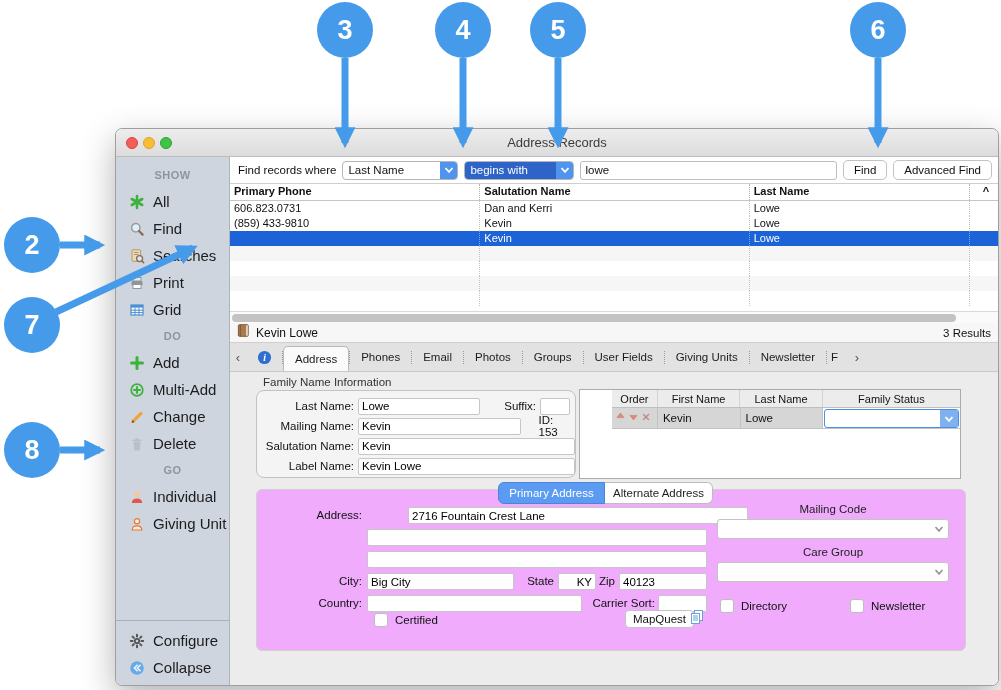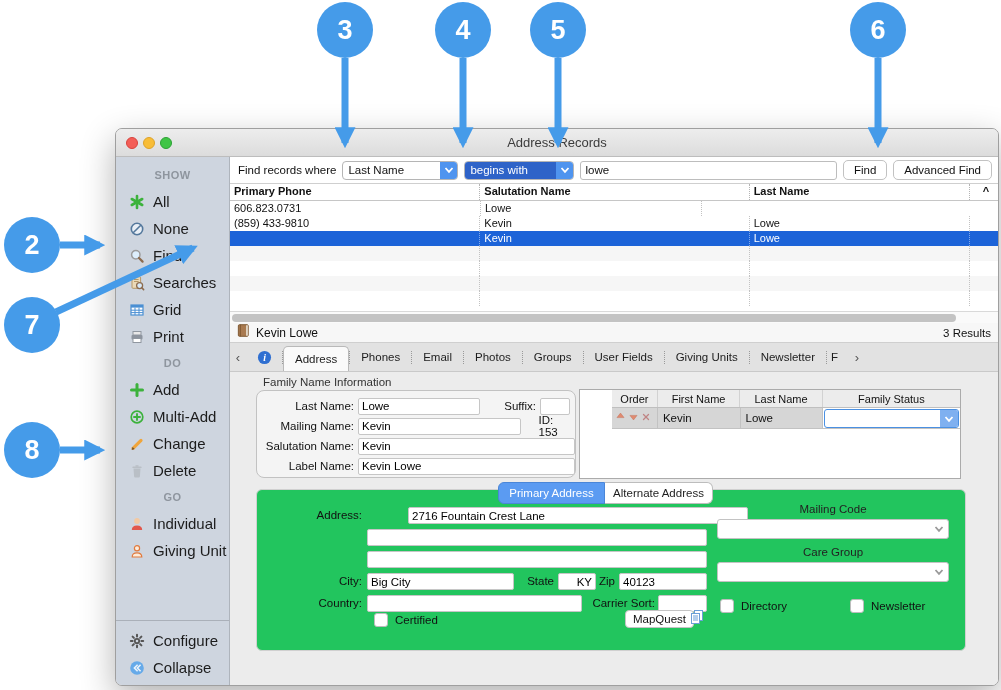--- a/index.html
+++ b/index.html
@@ -102,21 +102,21 @@
   .mrow { display:flex; height:21px; }
   .mc { font-size:11.5px; line-height:21px; padding-left:5px; background:#d6d6d6;
     border-right:1px solid #c2c2c2; border-bottom:1px solid #c2c2c2; overflow:hidden; }
   .mc.ord { display:flex; align-items:center; gap:2px; padding-left:3px; }
   .mc.stat { background:#fff; padding:1px; border-right:none; }
   .rowcombo { height:19px; display:flex; border:1px solid #4a90e2; border-radius:3px; overflow:hidden; background:#fff; }
   .rowcombo .cfield { flex:1; }
   .rowcombo .cbtn { width:18px; background:#7fb0f0; display:flex; align-items:center; justify-content:center; }
 
   .apanel { position:absolute; left:26px; top:117px; width:710px; height:162px;
-    background:#22c55e; border:1px solid #d0d0d0; border-radius:6px; }
+    background:#f0abfc; border:1px solid #d0d0d0; border-radius:6px; }
   .seg { position:absolute; left:268px; top:110px; height:22px; display:flex; z-index:2; }
   .seg .sbtn { height:22px; display:flex; align-items:center; justify-content:center;
     font-size:11.5px; border:1px solid #bdbdbd; background:#fff; color:#1d1d1d; }
   .seg .sbtn.on { background:#5b9bf2; border-color:#4a86d8; color:#fff; border-radius:6px 0 0 6px; width:107px; }
   .seg .sbtn.off { border-left:none; border-radius:0 6px 6px 0; width:108px; }
   .ap-lab { position:absolute; text-align:right; }
   .ap-in { position:absolute; }
   .cklab { position:absolute; }
   .checkbox { position:absolute; width:14px; height:14px; background:#fff;
     border:1px solid #bdbdbd; border-radius:3px; }
@@ -176,69 +176,60 @@
                 <line x1="2.8" y1="5" x2="13.2" y2="11"></line>
                 <line x1="2.8" y1="11" x2="13.2" y2="5"></line>
               </g>
             </svg>
           </span>
         <span class="lb">All</span>
       </div>
       <div class="s-item">
         <span class="ic">
             <svg width="16" height="16" viewBox="0 0 16 16">
-              <circle cx="8" cy="8" r="5.7" fill="#e8eef5" stroke="#54789c" stroke-width="1.6"></circle>
-              <line x1="4.2" y1="11.8" x2="11.8" y2="4.2" stroke="#54789c" stroke-width="1.6"></line>
-            </svg>
-          </span>
-        <span class="lb">None</span>
-      </div>
-      <div class="s-item">
-        <span class="ic">
-            <svg width="16" height="16" viewBox="0 0 16 16">
               <circle cx="6.8" cy="6.8" r="4.2" fill="#ddeefc" stroke="#9b9b9b" stroke-width="1.5"></circle>
               <line x1="10" y1="10" x2="13.6" y2="13.6" stroke="#8c6b4e" stroke-width="2.2" stroke-linecap="round"></line>
             </svg>
           </span>
         <span class="lb">Find</span>
       </div>
       <div class="s-item">
         <span class="ic">
             <svg width="16" height="16" viewBox="0 0 16 16">
               <rect x="3" y="1.8" width="8.6" height="11.5" rx="1" fill="#ead9b8" stroke="#b59767"></rect>
               <line x1="5" y1="4.5" x2="9.6" y2="4.5" stroke="#b59767"></line>
               <line x1="5" y1="6.5" x2="9.6" y2="6.5" stroke="#b59767"></line>
               <circle cx="10.6" cy="10.6" r="3" fill="#d6e9fa" stroke="#8c6b4e" stroke-width="1.3"></circle>
               <line x1="12.8" y1="12.8" x2="14.6" y2="14.6" stroke="#8c6b4e" stroke-width="1.6" stroke-linecap="round"></line>
             </svg>
           </span>
         <span class="lb">Searches</span>
+      </div>
+      <div class="s-item">
+        <span class="ic">
+            <svg width="16" height="16" viewBox="0 0 16 16">
+              <rect x="4" y="2.5" width="8" height="3.5" fill="#e8e8e8" stroke="#9097a0"></rect>
+              <rect x="2.5" y="6" width="11" height="4.5" rx="1" fill="#8d949e"></rect>
+              <rect x="4" y="9.5" width="8" height="4" fill="#fff" stroke="#9097a0"></rect>
+            </svg>
+          </span>
+        <span class="lb">Print</span>
       </div>
       <div class="s-item">
         <span class="ic">
             <svg width="16" height="16" viewBox="0 0 16 16">
               <rect x="2" y="3" width="12" height="10" fill="#fff" stroke="#4a8fd3" stroke-width="1.2"></rect>
               <rect x="2" y="3" width="12" height="2.6" fill="#4a8fd3"></rect>
               <line x1="6" y1="5.6" x2="6" y2="13" stroke="#4a8fd3"></line>
               <line x1="10" y1="5.6" x2="10" y2="13" stroke="#4a8fd3"></line>
               <line x1="2" y1="8.2" x2="14" y2="8.2" stroke="#4a8fd3"></line>
               <line x1="2" y1="10.6" x2="14" y2="10.6" stroke="#4a8fd3"></line>
             </svg>
           </span>
         <span class="lb">Grid</span>
-      </div>
-      <div class="s-item">
-        <span class="ic">
-            <svg width="16" height="16" viewBox="0 0 16 16">
-              <rect x="4" y="2.5" width="8" height="3.5" fill="#e8e8e8" stroke="#9097a0"></rect>
-              <rect x="2.5" y="6" width="11" height="4.5" rx="1" fill="#8d949e"></rect>
-              <rect x="4" y="9.5" width="8" height="4" fill="#fff" stroke="#9097a0"></rect>
-            </svg>
-          </span>
-        <span class="lb">Print</span>
       </div>
 
       <div class="sec-label">DO</div>
 
       <div class="s-item">
         <span class="ic">
             <svg width="16" height="16" viewBox="0 0 16 16">
               <g stroke="#3cb23c" stroke-width="3" stroke-linecap="round">
                 <line x1="8" y1="2.5" x2="8" y2="13.5"></line>
                 <line x1="2.5" y1="8" x2="13.5" y2="8"></line>
@@ -362,20 +353,21 @@
 
       <div class="rtable">
         <div class="thead">
           <div class="th c1">Primary Phone</div>
           <div class="th c2">Salutation Name</div>
           <div class="th c3">Last Name</div>
           <div class="th c4">^</div>
         </div>
         <div class="trow">
           <div class="td c1">606.823.0731</div>
+          <div class="td c2">Dan and Kerri</div>
           <div class="td c3">Lowe</div>
           <div class="td c4"></div>
         </div>
         <div class="trow">
           <div class="td c1">(859) 433-9810</div>
           <div class="td c2">Kevin</div>
           <div class="td c3">Lowe</div>
           <div class="td c4"></div>
         </div>
         <div class="trow sel">

